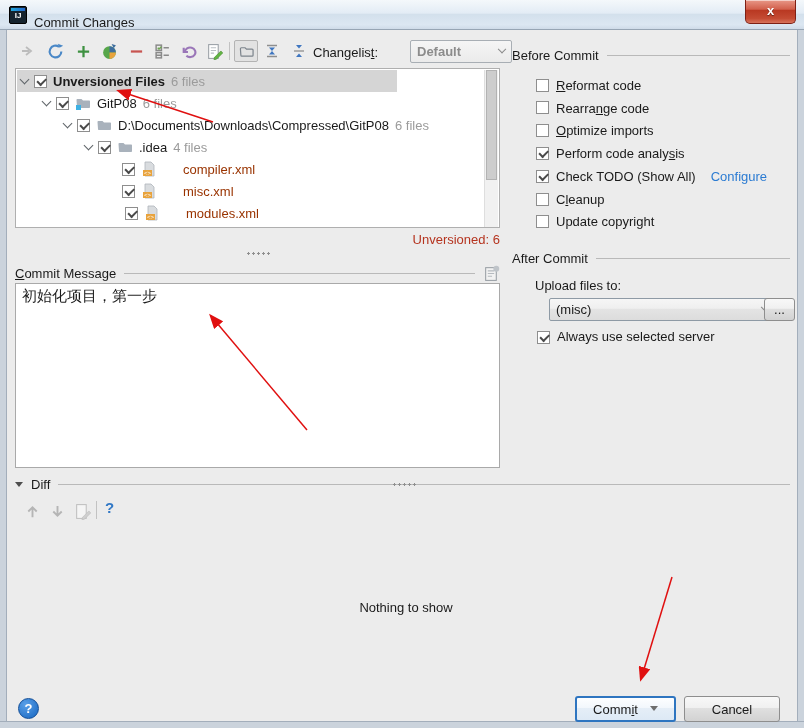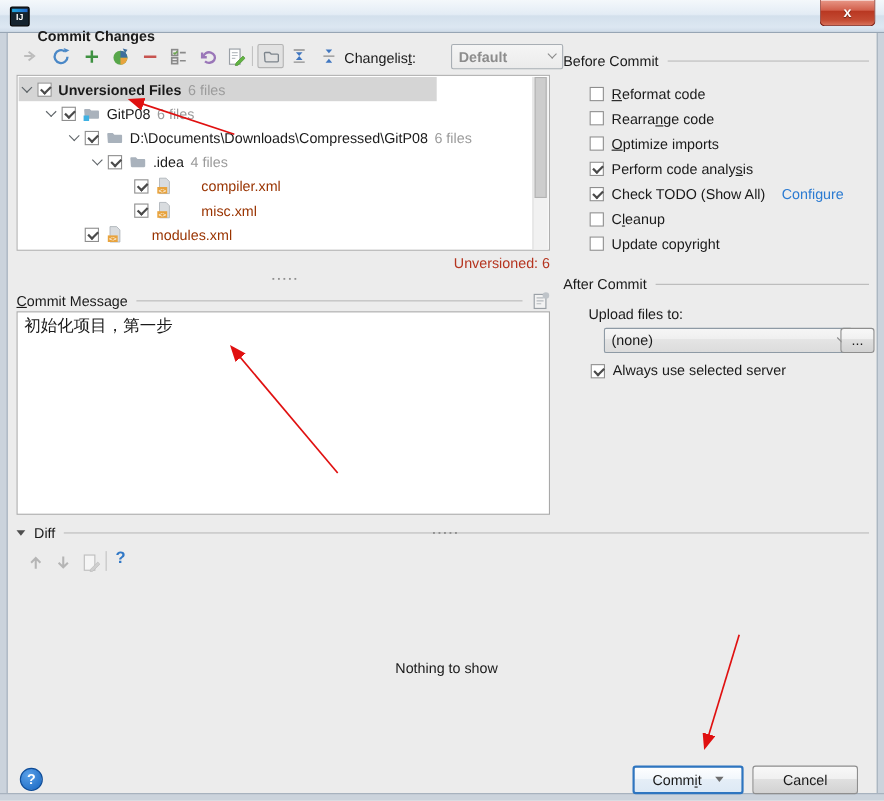--- a/index.html
+++ b/index.html
@@ -11,21 +11,21 @@
 
   
   .titlebar { left:0; top:0; width:804px; height:30px;
     background:linear-gradient(#F4F8FB,#E3ECF5 45%,#D3E0EC 50%,#DCE7F2 85%,#CFDBE8);
     border-bottom:1px solid #97A5B4; }
   .app-icon { left:9px; top:6px; width:18px; height:18px; background:#15232E;
     border:1px solid #000; border-radius:2px; color:#FFF; font-size:8px; font-weight:bold;
     display:flex; align-items:center; justify-content:center; }
   .app-icon i { position:absolute; left:1px; top:1px; right:1px; height:3px;
     background:linear-gradient(90deg,#22AADD,#2266CC); font-style:normal;}
-  .title-text { left:34px; top:25px; font-size:13px;font-weight:bold; }
+  .title-text { left:34px; top:15px; font-size:13px; }
   .close-btn { left:745px; top:0; width:51px; height:24px; border:1px solid #7E2015; border-top:none;
     border-radius:0 0 5px 5px; color:#FFF; font-weight:bold; font-size:13px; text-align:center;
     background:linear-gradient(#E89888,#D2604C 40%,#B93822 45%,#C44B33 80%,#D8735C);
     box-shadow:inset 0 1px 0 rgba(255,255,255,.55); line-height:22px; cursor:default;
     text-shadow:0 1px 1px rgba(0,0,0,.5); }
   .frame-l { left:0; top:30px; width:7px; height:691px; background:#CBD3DC; border-right:1px solid #A3AEBB;}
   .frame-r { left:797px; top:30px; width:7px; height:691px; background:#CBD3DC; border-left:1px solid #A3AEBB;}
   .frame-b { left:0; top:721px; width:804px; height:7px; background:#CBD3DC; border-top:1px solid #A3AEBB;}
 
   
@@ -216,21 +216,21 @@
   </div>
   <div class="trow" style="top:111px;padding-left:105px">
     <span class="cb checked"></span>
     <svg width="16" height="16" viewBox="0 0 16 16">
         <path d="M4 1h6l3 3v11H4z" fill="#D9DCDF" stroke="#AEB4BA" stroke-width=".8"></path>
         <rect x="2" y="9" width="9" height="6" fill="#E8A33D"></rect>
         <text x="3" y="14" font-size="6" fill="#FFF" font-family="Liberation Sans,sans-serif">&lt;&gt;</text>
       </svg>
     <span class="file-label">misc.xml</span>
   </div>
-  <div class="trow" style="top:133px;padding-left:60px">
+  <div class="trow" style="top:133px;padding-left:108px">
     <span class="cb checked"></span>
     <svg width="16" height="16" viewBox="0 0 16 16">
         <path d="M4 1h6l3 3v11H4z" fill="#D9DCDF" stroke="#AEB4BA" stroke-width=".8"></path>
         <rect x="2" y="9" width="9" height="6" fill="#E8A33D"></rect>
         <text x="3" y="14" font-size="6" fill="#FFF" font-family="Liberation Sans,sans-serif">&lt;&gt;</text>
       </svg>
     <span class="file-label">modules.xml</span>
   </div>
   <div class="scrollbar">
       <div class="thumb"></div>
@@ -313,21 +313,21 @@
   <span class="cb"></span>
   <span>Update copyright</span>
 </div>
 
 <div class="abs hdr" style="left:512px;top:251px;width:278px">
   <span>After Commit</span>
   <span class="section-line"></span>
 </div>
 <div class="abs" style="left:535px;top:278px">Upload files to:</div>
 <div class="abs combo" style="left:532px;top:298px;width:226px;height:23px;border-color:#8E9AA5">
-  <span>(none)</span>
+  <span>(misc)</span>
   <span class="chevron"></span>
 </div>
 <div class="abs btn" style="left:764px;top:298px;width:31px;height:23px">...</div>
 <div class="abs" style="left:537px;top:329px;display:flex;align-items:flex-end;gap:7px">
   <span class="cb checked"></span>
   <span>Always use selected server</span>
 </div>
 
 <div class="abs help-circle" style="left:18px;top:698px">?</div>
 <div class="abs btn btn-default" style="left:575px;top:696px;width:101px;height:26px">

